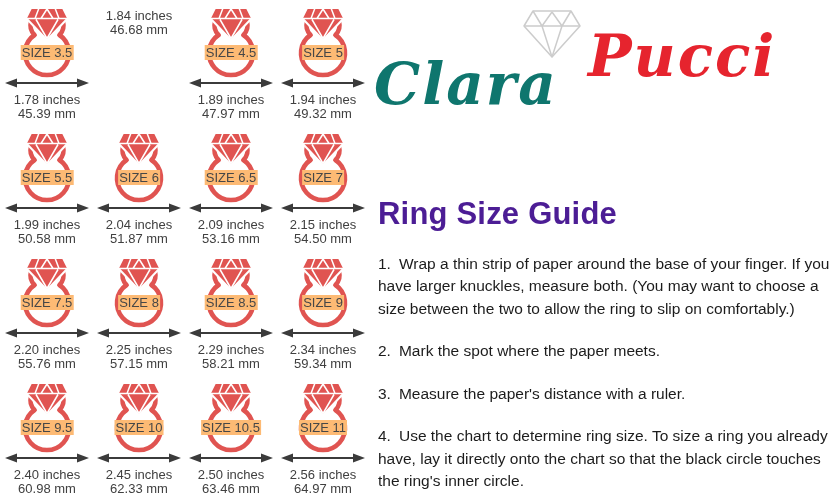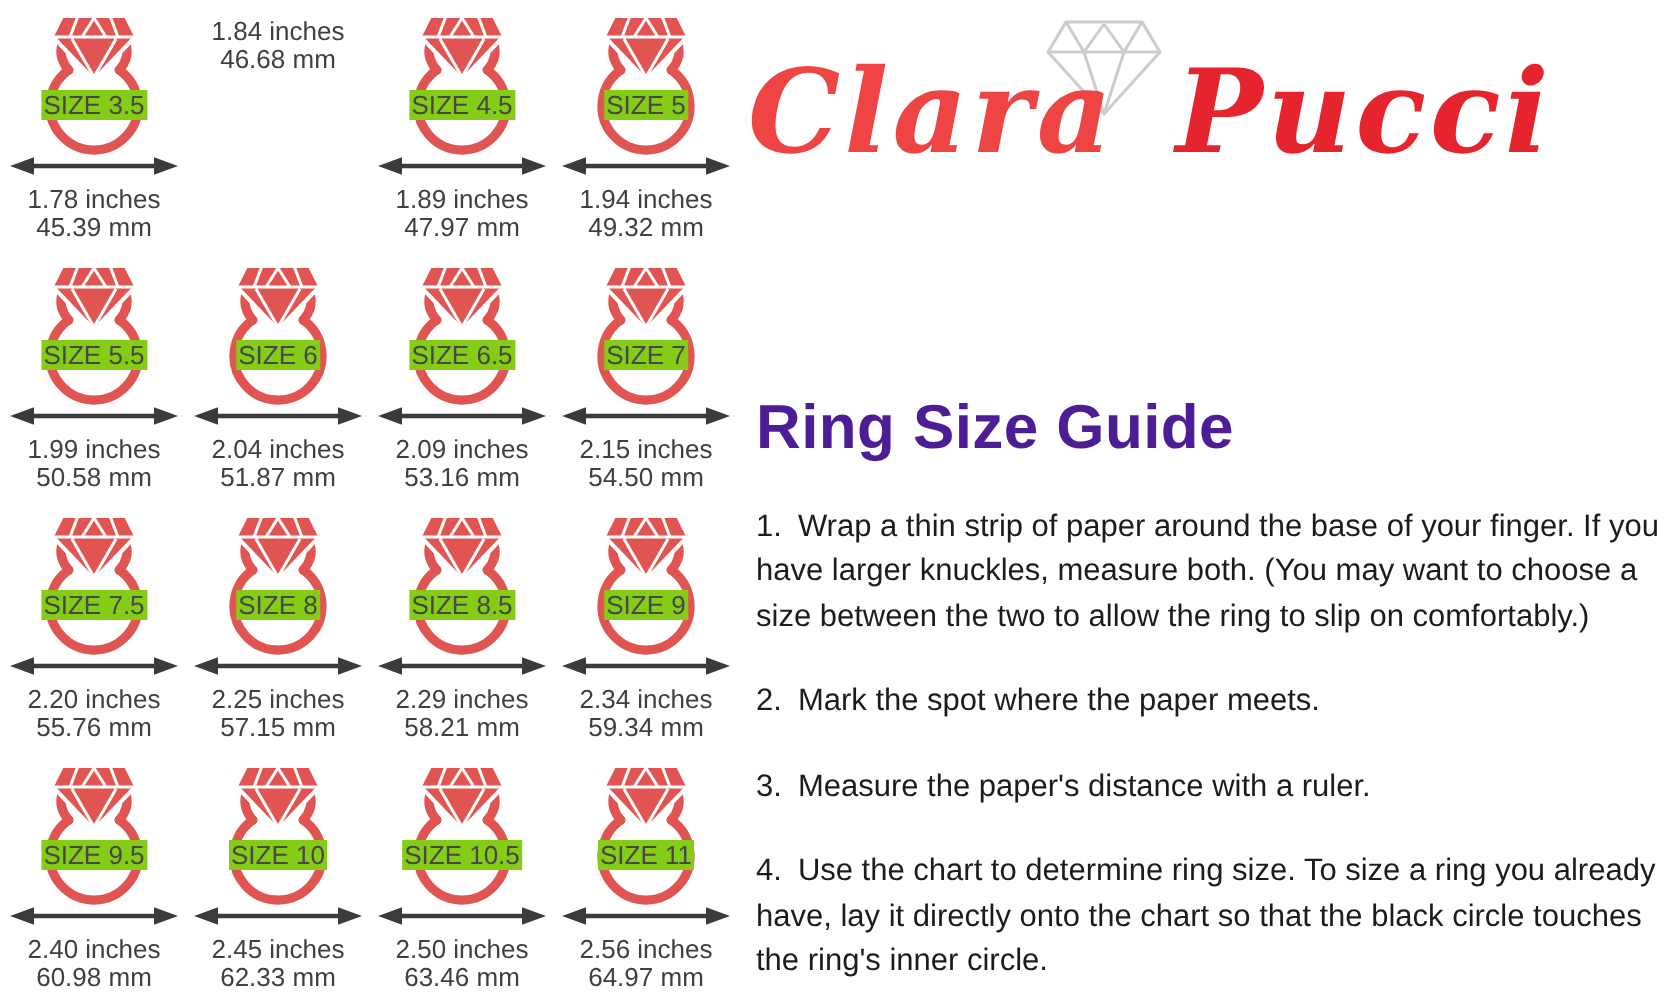--- a/index.html
+++ b/index.html
@@ -17,21 +17,21 @@
     display: grid;
     grid-template-columns: repeat(4, 92px);
     grid-auto-rows: 125px;
   }
   .ring-cell { display: flex; flex-direction: column; align-items: center; }
   .ring-art { position: relative; width: 94px; height: 84px; }
   .ring-art svg { display: block; }
   .size-label {
     position: absolute; top: 40px; left: 50%;
     transform: translateX(-50%);
-    background: #84cc16;
+    background: #fdba74;
     color: #474747;
     font-size: 13px; line-height: 15px;
     white-space: nowrap;
     padding: 0 1px;
   }
   .measure {
     text-align: center;
     font-size: 13px; line-height: 13.5px;
     color: #404040;
     margin-top: 4px;
@@ -42,21 +42,21 @@
     position: absolute; left: 374px; top: 16px; width: 462px; height: 86px;
   }
   .logo-text {
     position: absolute; left: 0; top: 0;
     display: flex; align-items: flex-start;
     font-family: "DejaVu Serif", serif;
     font-style: italic; font-weight: bold;
     font-size: 58px; line-height: 80px;
     letter-spacing: 2px;
   }
-  .logo-first { color: #ef4444; }
+  .logo-first { color: #0f766e; margin-top: 28px; }
   .logo-second { color: #e6242e; margin-left: 30px; }
   .logo-diamond { position: absolute; left: 146px; top: -9px; }
 
   
   .guide-title {
     position: absolute; left: 378px; top: 196px;
     font-size: 31px; font-weight: bold;
     color: #4c1d95;
     letter-spacing: 0.2px;
   }

